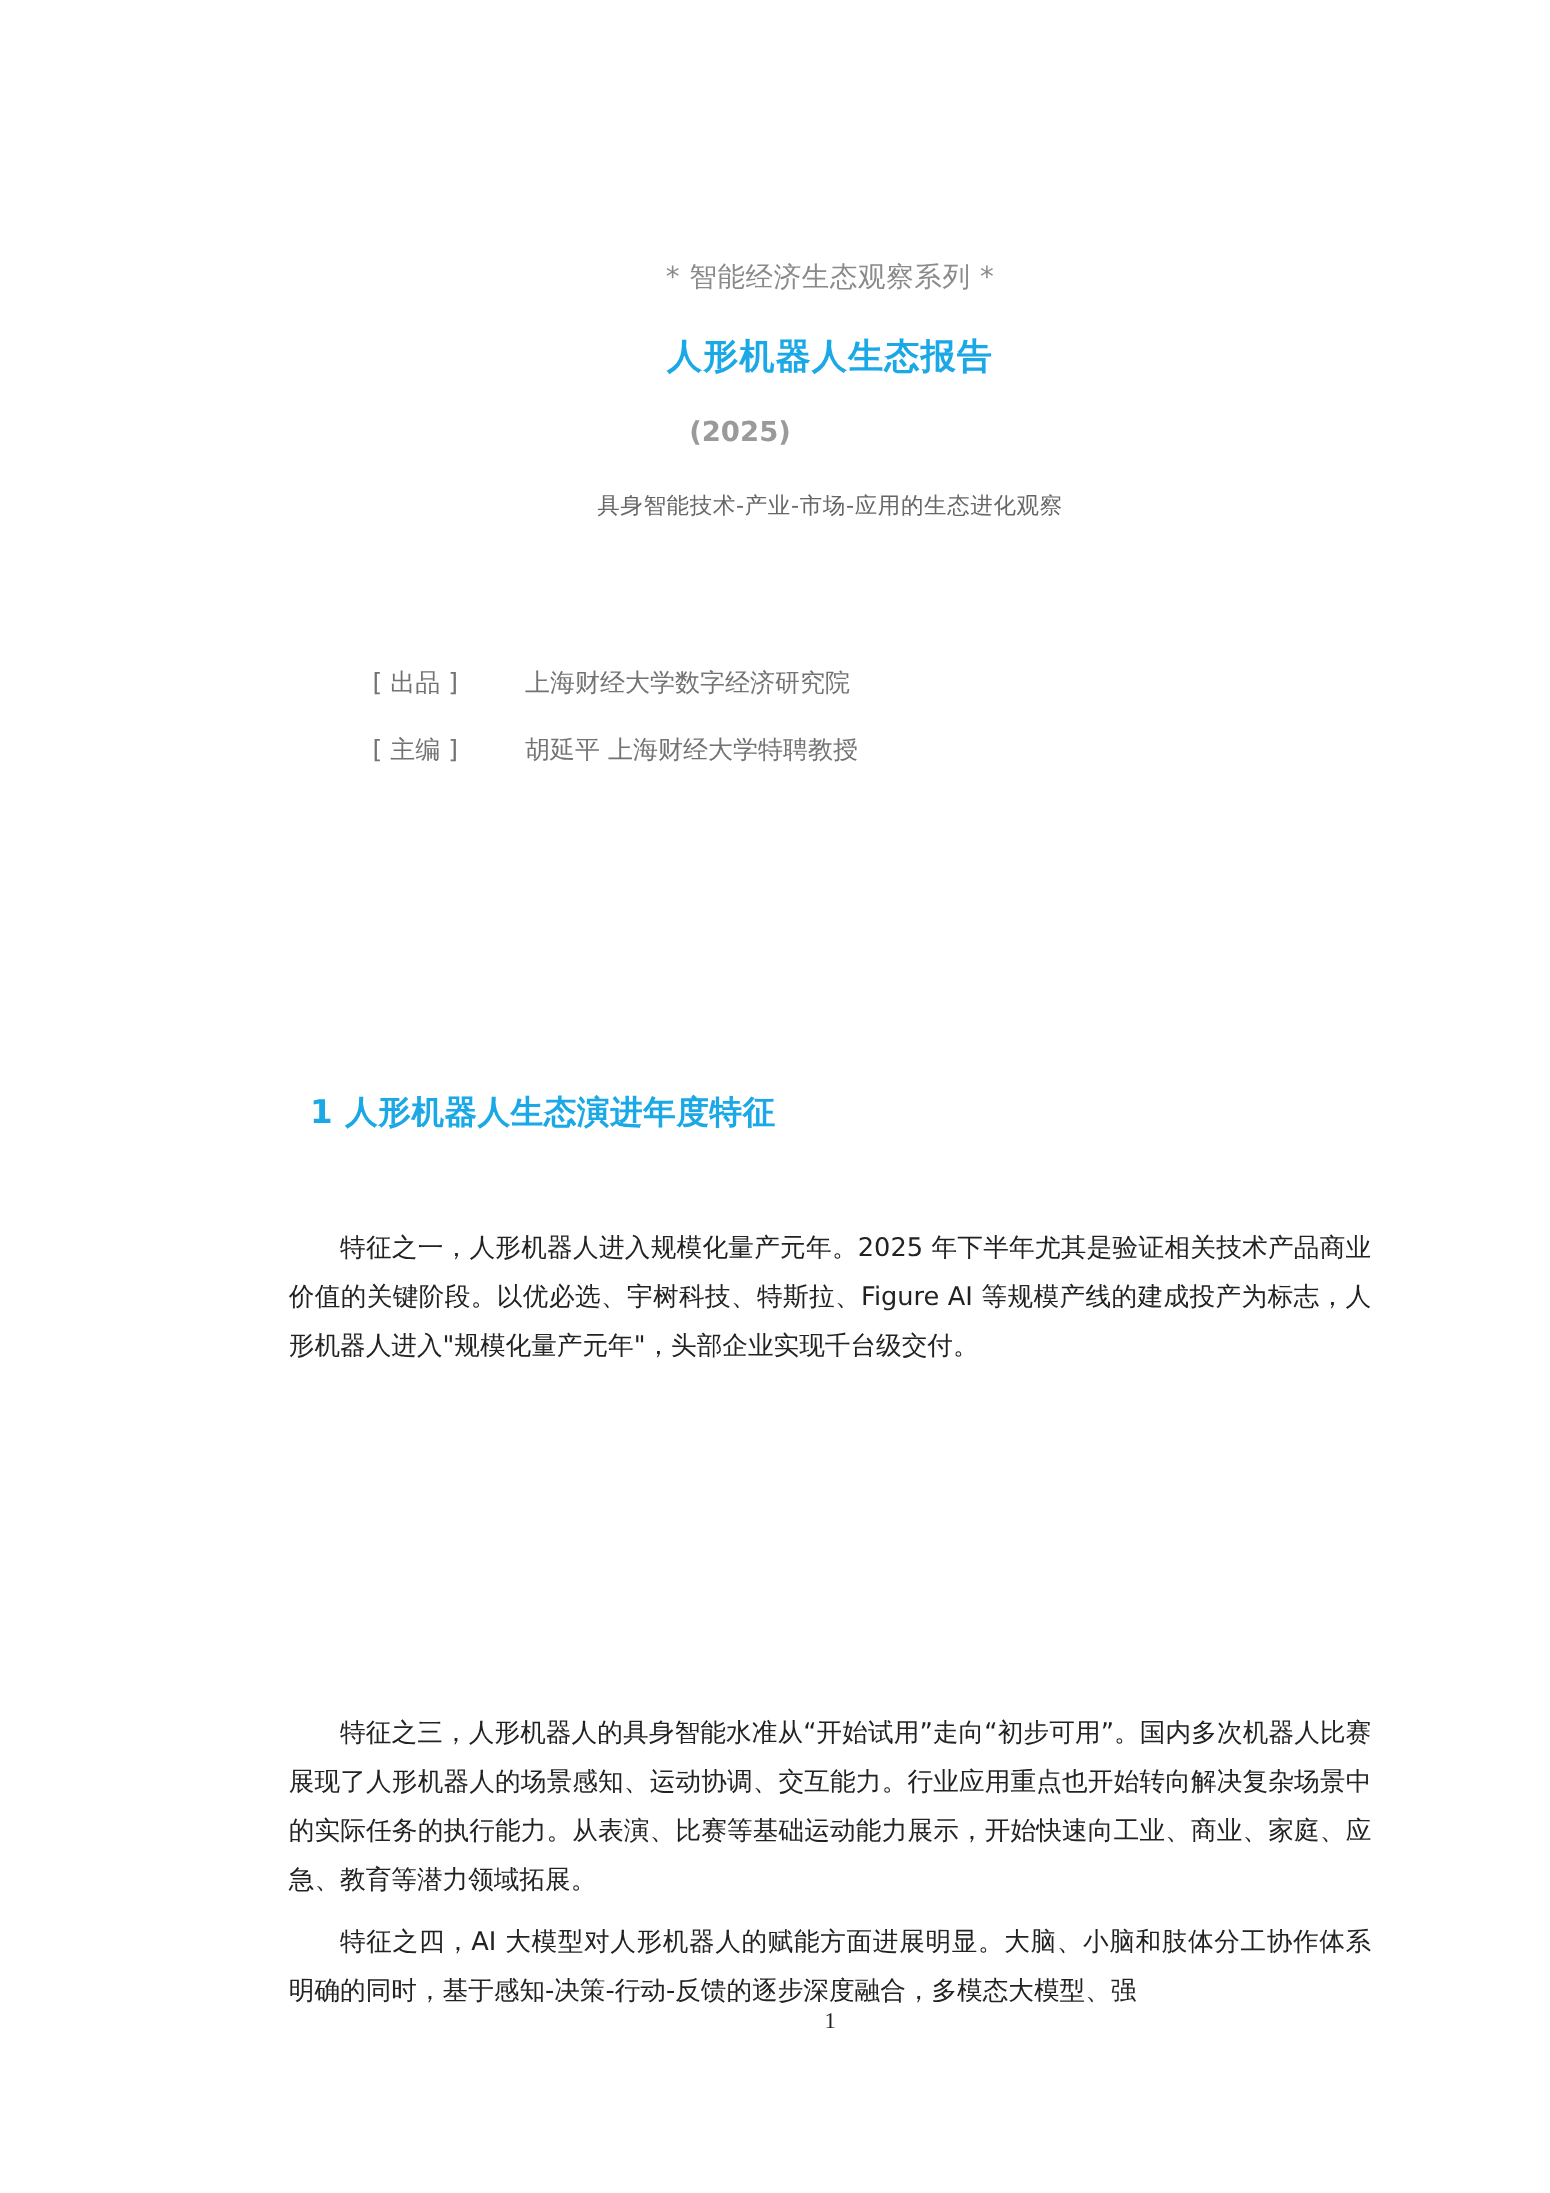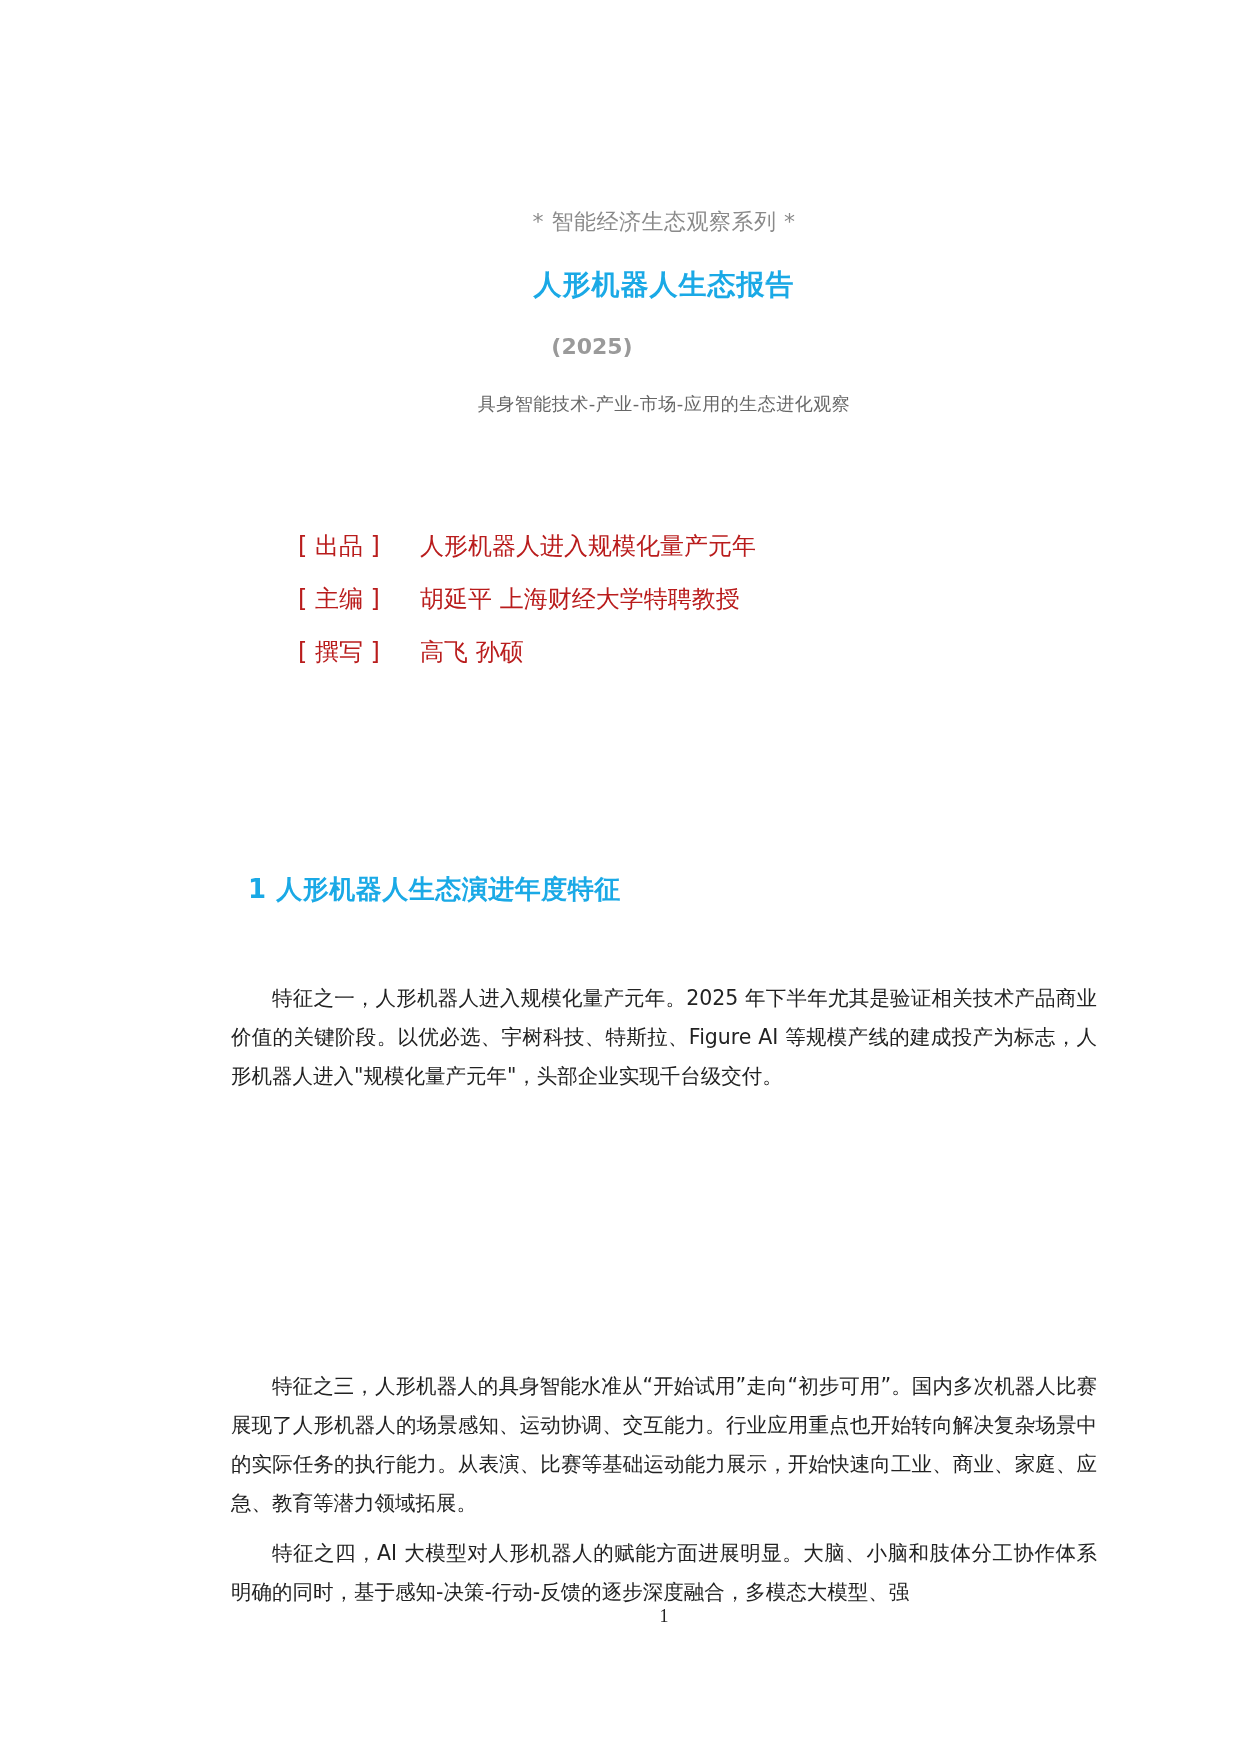--- a/index.html
+++ b/index.html
@@ -54,22 +54,22 @@
       left: 0; width: 1240px;
       text-align: center;
       font-size: 18px;
       color: #666666;
       letter-spacing: 0.5px;
     }
     .credits {
       position: absolute;
       top: 470px;
       left: 232px;
-      font-size: 24px;
-      color: #b91c1c;
+      font-size: 20px;
+      color: #737373;
     }
     .credit-row {
       height: 42px;
       display: flex;
       align-items: center;
       white-space: nowrap;
     }
     .credit-label {
       display: inline-block;
       width: 100px;
@@ -115,29 +115,25 @@
 <div class="page">
 
   <div class="series">*  智能经济生态观察系列  *</div>
   <div class="main-title">人形机器人生态报告</div>
   <div class="year">(2025)</div>
   <div class="subtitle">具身智能技术-产业-市场-应用的生态进化观察</div>
 
   <div class="credits">
     <div class="credit-row">
       <span class="credit-label">[  出品  ]</span>
-      <span class="credit-value">人形机器人进入规模化量产元年</span>
+      <span class="credit-value">上海财经大学数字经济研究院</span>
     </div>
     <div class="credit-row">
       <span class="credit-label">[  主编  ]</span>
       <span class="credit-value">胡延平  上海财经大学特聘教授</span>
-    </div>
-    <div class="credit-row">
-      <span class="credit-label">[  撰写  ]</span>
-      <span class="credit-value">高飞  孙硕</span>
     </div>
   </div>
 
 
   <h2 class="h1">1  人形机器人生态演进年度特征</h2>
 
   <p class="content para p1">特征之一，人形机器人进入规模化量产元年。2025 年下半年尤其是验证相关技术产品商业价值的关键阶段。以优必选、宇树科技、特斯拉、Figure AI 等规模产线的建成投产为标志，人形机器人进入"规模化量产元年"，头部企业实现千台级交付。</p>
   <p class="content para p3">特征之三，人形机器人的具身智能水准从“开始试用”走向“初步可用”。国内多次机器人比赛展现了人形机器人的场景感知、运动协调、交互能力。行业应用重点也开始转向解决复杂场景中的实际任务的执行能力。从表演、比赛等基础运动能力展示，开始快速向工业、商业、家庭、应急、教育等潜力领域拓展。</p>
   <p class="content para p4">特征之四，AI 大模型对人形机器人的赋能方面进展明显。大脑、小脑和肢体分工协作体系明确的同时，基于感知-决策-行动-反馈的逐步深度融合，多模态大模型、强</p>
 

